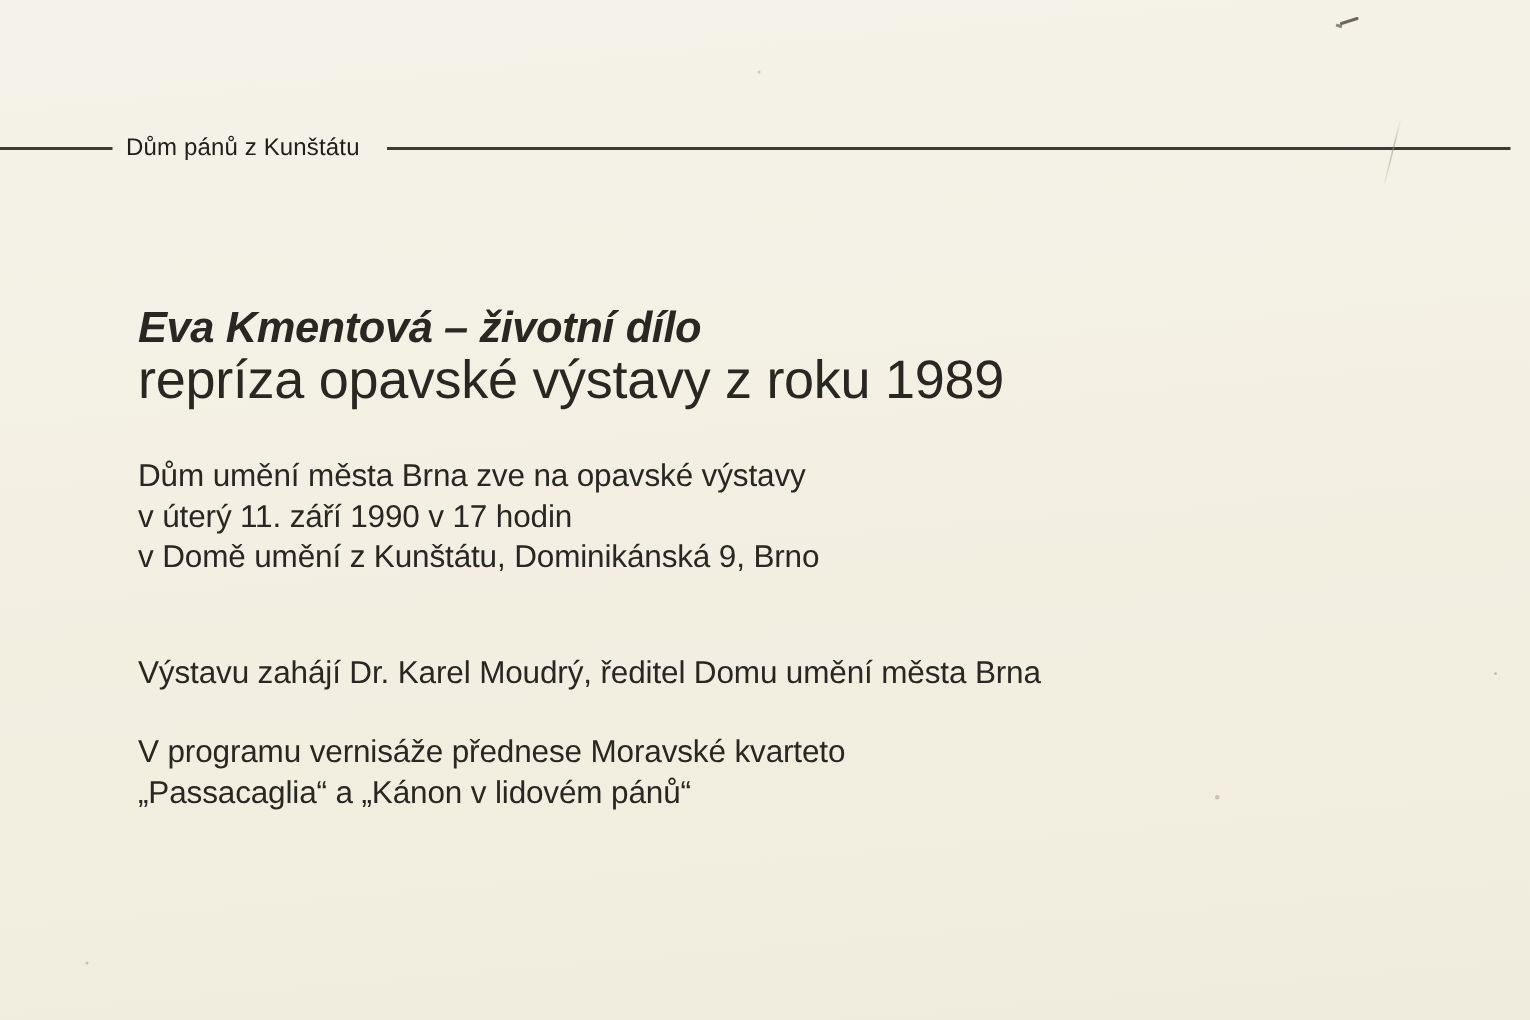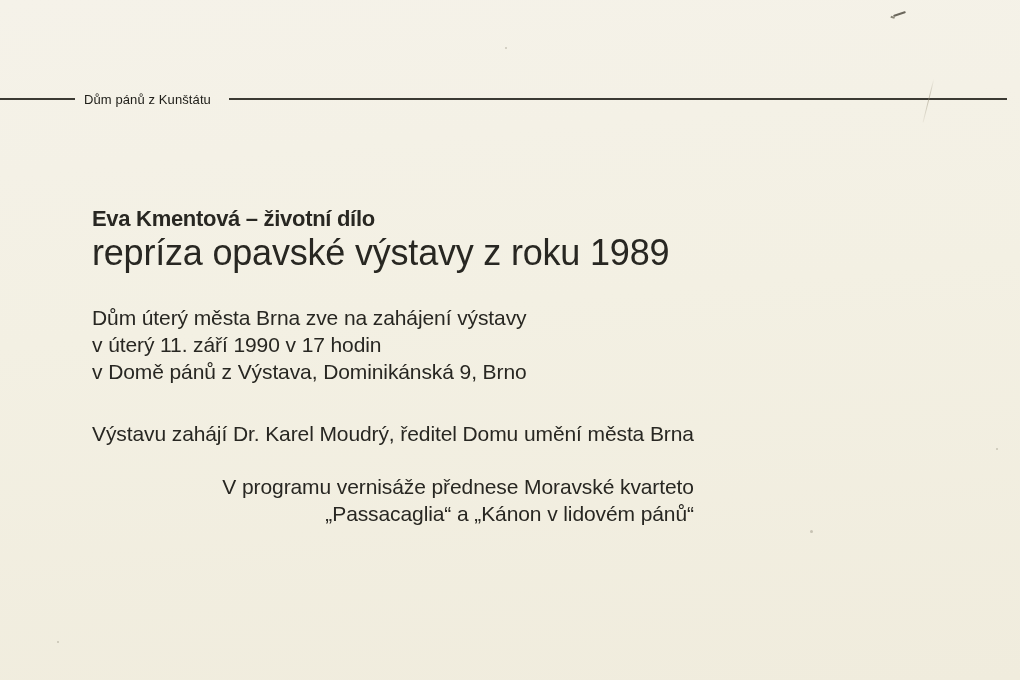--- a/index.html
+++ b/index.html
@@ -26,60 +26,61 @@
     display: flex;
     align-items: center;
   }
   .rule {
     height: 2px;
     background: #3b3a33;
   }
   .rule-left { width: 75px; }
   .rule-right { flex: 1; margin-right: 13px; }
   .venue-label {
-    font-size: 13px;
+    font-size: 16px;
     letter-spacing: 0.1px;
     color: #21201b;
     margin: 0 18px 0 9px;
     white-space: nowrap;
   }
 
   
   .title-block {
     position: absolute;
     left: 92px;
     top: 202px;
   }
   .title-main {
-    font-size: 22px;
+    font-size: 29px;
     font-weight: bold;
     line-height: 34px;
     letter-spacing: -0.3px;
     margin: 0;
+    font-style: italic;
   }
   .title-sub {
     font-size: 36px;
     font-weight: normal;
     line-height: 34px;
     letter-spacing: -0.2px;
     margin: 0;
   }
 
   
   .body-copy {
     position: absolute;
     left: 92px;
     top: 304px;
     font-size: 21px;
     line-height: 27px;
     letter-spacing: -0.1px;
   }
   .para { margin: 0; }
-  .para + .para-gap-lg { margin-top: 35px; }
-  .para + .para-gap-md { margin-top: 26px; text-align: right; }
+  .para + .para-gap-lg { margin-top: 50px; }
+  .para + .para-gap-md { margin-top: 26px; }
   .line { white-space: nowrap; }
 
   
   .pen-mark {
     position: absolute;
     left: 893px;
     top: 13px;
     width: 13px;
     height: 2px;
     background: #6b675c;
@@ -121,23 +122,23 @@
 </div>
 
 <div class="title-block">
   <div class="title-main">Eva Kmentová – životní dílo</div>
   <div class="title-sub">repríza opavské výstavy z roku 1989</div>
 </div>
 
 <div class="body-copy">
 
   <div class="para">
-    <div class="line">Dům úterý města Brna zve na zahájení výstavy</div>
+    <div class="line">Dům umění města Brna zve na opavské výstavy</div>
     <div class="line">v úterý 11. září 1990 v 17 hodin</div>
-    <div class="line">v Domě pánů z Výstava, Dominikánská 9, Brno</div>
+    <div class="line">v Domě umění z Kunštátu, Dominikánská 9, Brno</div>
   </div>
 
   <div class="para para-gap-lg">
     <div class="line">Výstavu zahájí Dr. Karel Moudrý, ředitel Domu umění města Brna</div>
   </div>
 
   <div class="para para-gap-md">
     <div class="line">V programu vernisáže přednese Moravské kvarteto</div>
     <div class="line">„Passacaglia“ a „Kánon v lidovém pánů“</div>
   </div>

